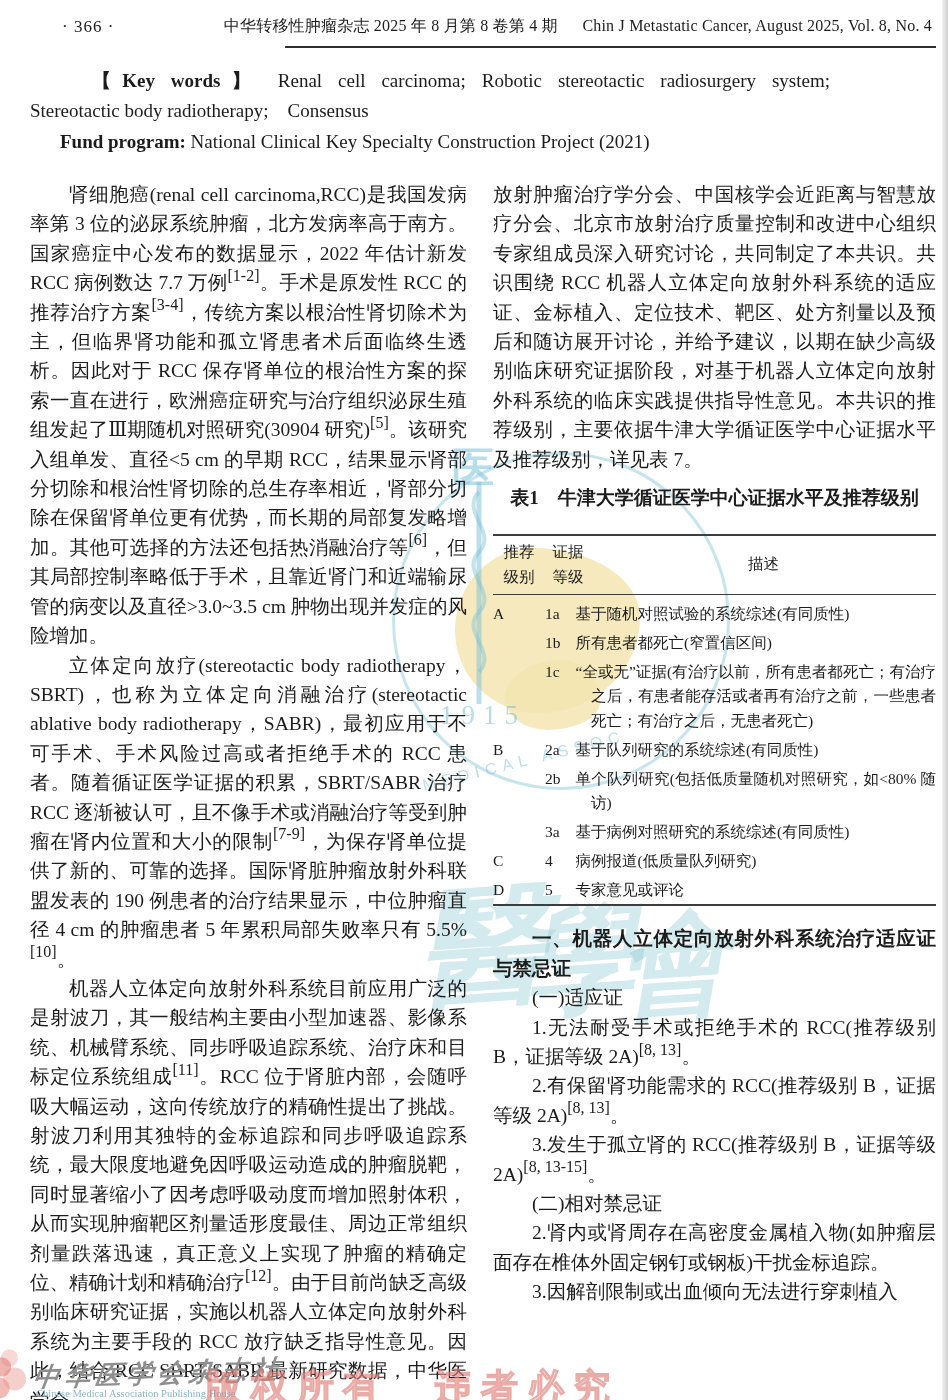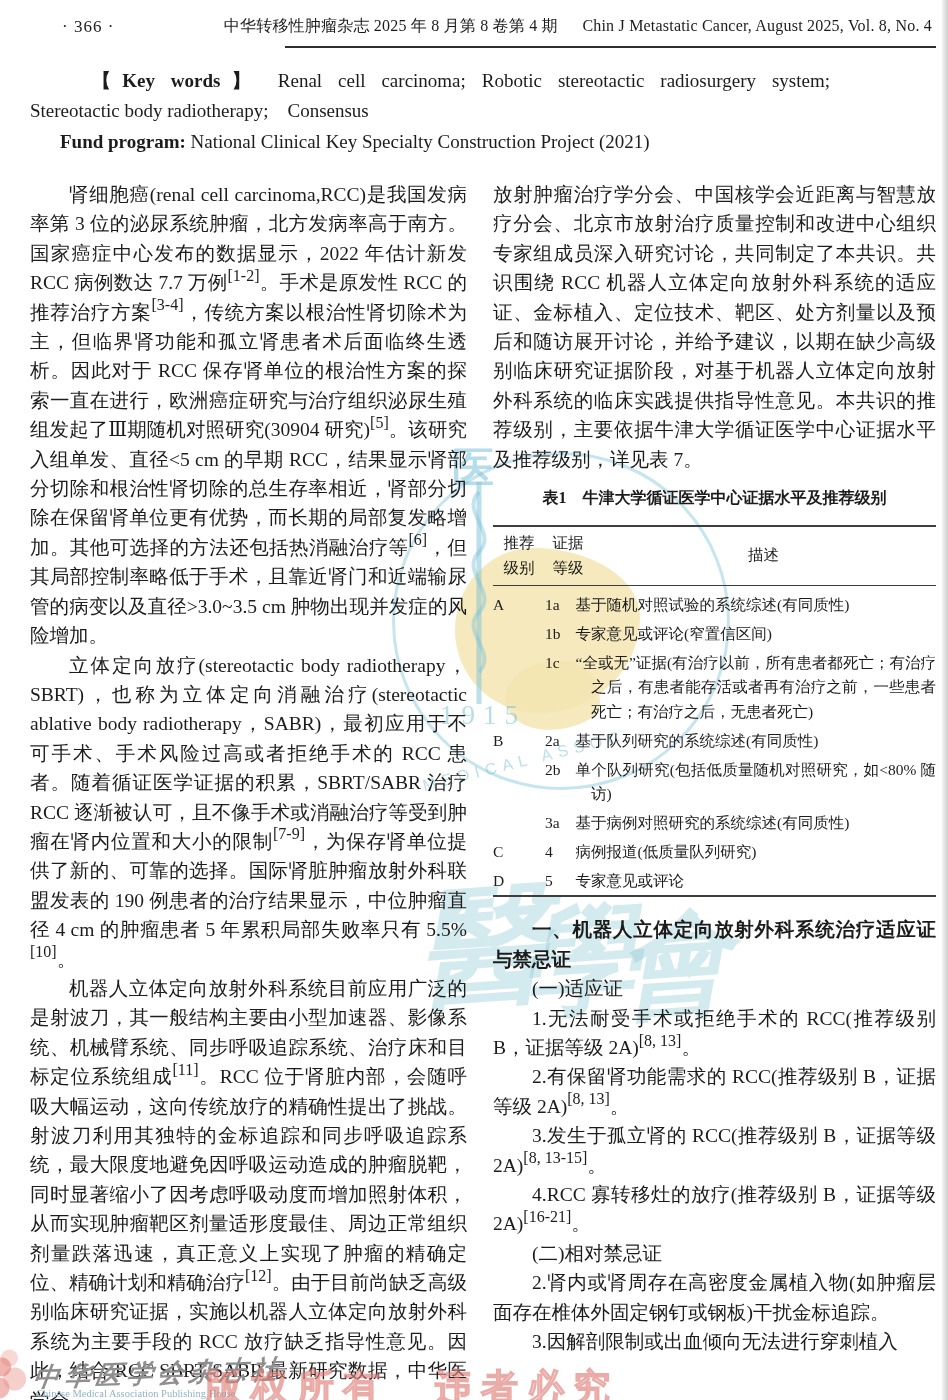--- a/index.html
+++ b/index.html
@@ -26,21 +26,21 @@
   
   .columns{position:absolute; left:30px; top:180px; width:906px; display:flex; gap:26px;}
   .col{font-size:19.5px; line-height:29.4px; text-align:justify;}
   .col-left{width:437px;}
   .col-right{width:443px;}
   .col p{margin:0; text-indent:2em;}
   .col p.no-indent{text-indent:0;}
   sup{font-size:16px; line-height:0; position:relative; top:-1px; letter-spacing:0;}
   
   .table-wrap{margin-top:12px; position:relative;}
-  .table-title{text-align:center; font-weight:bold; font-size:16px; line-height:24px; margin-bottom:15px; text-indent:0;}
+  .table-title{text-align:center; font-weight:bold; font-size:19px; line-height:24px; margin-bottom:24px; text-indent:0;}
   table.evidence{width:100%; border-collapse:collapse; font-size:15.5px; line-height:24.5px;
     border-top:2.2px solid #3d3d3d; border-bottom:2.2px solid #3d3d3d;}
   table.evidence th{font-weight:normal; vertical-align:middle; text-align:center;
     border-bottom:1.3px solid #3d3d3d; padding:4px 0 5px 0; white-space:pre-line;}
   table.evidence td{vertical-align:top; padding:2.2px 0;}
   td.c-grade{width:52px; padding-left:4px;}
   td.c-level{width:46px;}
   td.c-desc{padding-left:1em; text-indent:-1em; text-align:justify;}
   tr.first-row td{padding-top:7px;}
   
@@ -148,21 +148,21 @@
             </thead>
             <tbody id="table-body">
                 <tr class="first-row">
                   <td class="c-grade">A</td>
                   <td class="c-level">1a</td>
                   <td class="c-desc">基于随机对照试验的系统综述(有同质性)</td>
                 </tr>
                 <tr>
                   <td class="c-grade"></td>
                   <td class="c-level">1b</td>
-                  <td class="c-desc">专家意见或评论(窄置信区间)</td>
+                  <td class="c-desc">所有患者都死亡(窄置信区间)</td>
                 </tr>
                 <tr>
                   <td class="c-grade"></td>
                   <td class="c-level">1c</td>
                   <td class="c-desc">“全或无”证据(有治疗以前，所有患者都死亡；有治疗之后，有患者能存活或者再有治疗之前，一些患者死亡；有治疗之后，无患者死亡)</td>
                 </tr>
                 <tr>
                   <td class="c-grade">B</td>
                   <td class="c-level">2a</td>
                   <td class="c-desc">基于队列研究的系统综述(有同质性)</td>
@@ -189,21 +189,20 @@
                 </tr>
               </tbody>
           </table>
         </div>
         <div class="sections" id="sections">
             <p class="heading">一、机器人立体定向放射外科系统治疗适应证与禁忌证</p>
             <p>(一)适应证</p>
             <p>1.无法耐受手术或拒绝手术的 RCC(推荐级别 B，证据等级 2A)<sup>[8, 13]</sup>。</p>
             <p>2.有保留肾功能需求的 RCC(推荐级别 B，证据等级 2A)<sup>[8, 13]</sup>。</p>
             <p>3.发生于孤立肾的 RCC(推荐级别 B，证据等级 2A)<sup>[8, 13-15]</sup>。</p>
-            <p>4.RCC 寡转移灶的放疗(推荐级别 B，证据等级 2A)<sup>[16-21]</sup>。</p>
             <p>(二)相对禁忌证</p>
             <p>2.肾内或肾周存在高密度金属植入物(如肿瘤层面存在椎体外固定钢钉或钢板)干扰金标追踪。</p>
             <p>3.因解剖限制或出血倾向无法进行穿刺植入</p>
           </div>
       </div>
     </div>
 
     <div class="footer-script">中华医学会杂志社</div>
     <div class="footer-en">Chinese Medical Association Publishing House</div>
     <div class="red-stamp-text">版权所有　违者必究</div>

